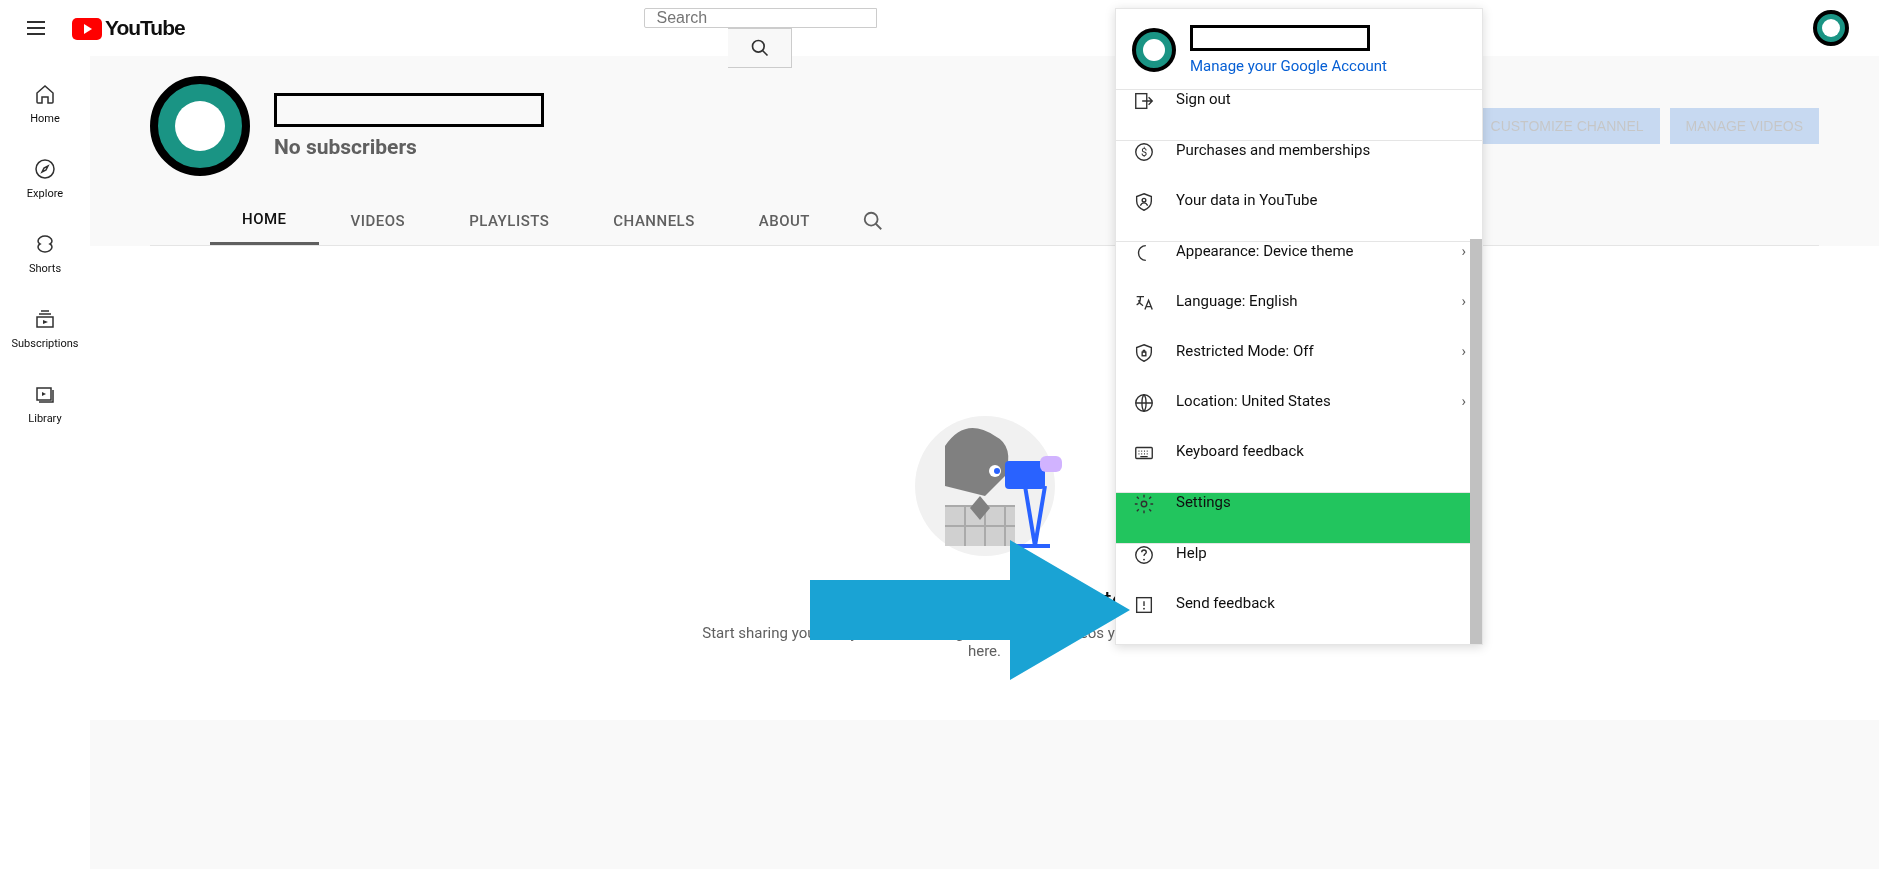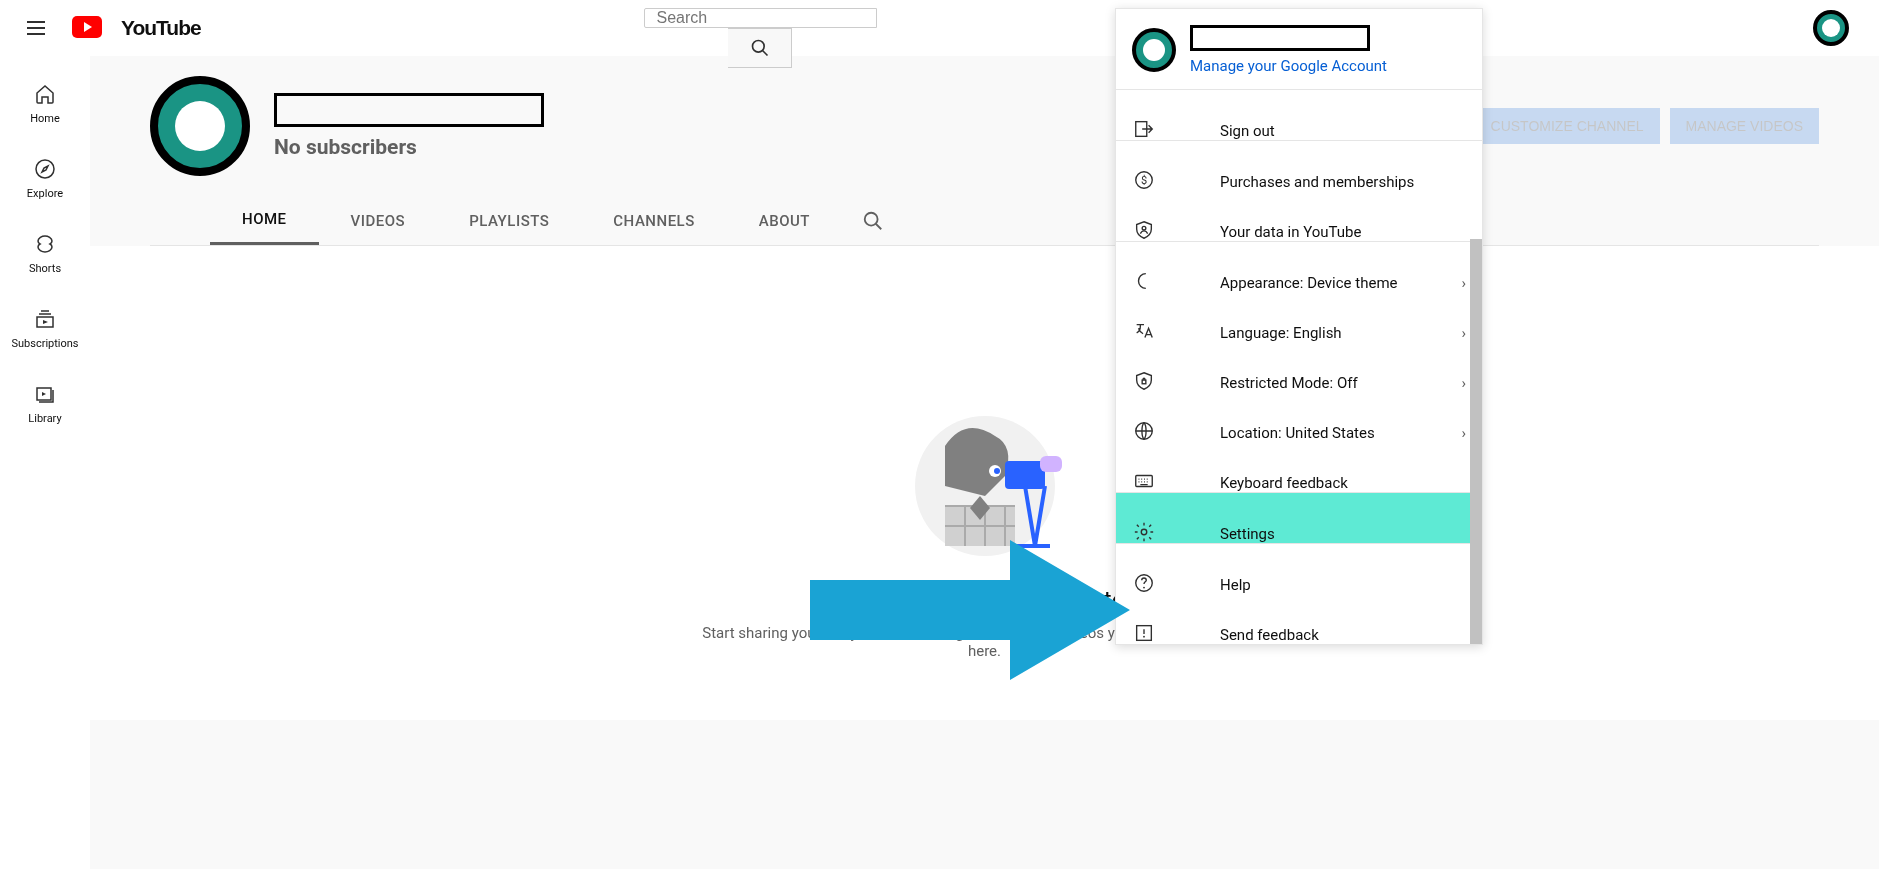--- a/index.html
+++ b/index.html
@@ -1,21 +1,21 @@
 <!DOCTYPE html>
 <html><head>
 <meta charset="utf-8">
 <style>
   * { box-sizing: border-box; margin: 0; padding: 0; }
   body { font-family: Roboto, Arial, sans-serif; background: #fff; color: #0f0f0f; overflow: hidden; width: 1879px; height: 869px; position: relative; }
 
   
   .header { position: fixed; top: 0; left: 0; right: 0; height: 56px; display: flex; align-items: center; padding: 0 16px; background: #fff; z-index: 100; }
   .hamburger { width: 40px; height: 40px; display:flex; align-items:center; justify-content:center; cursor:pointer; margin-right:16px; }
-  .logo { display:flex; align-items:flex-start; cursor:pointer;gap:16px; }
+  .logo { display:flex; align-items:flex-end; cursor:pointer; }
   .search-wrap { margin-left: auto; margin-right: auto; display:flex; align-items:center; width: 720px; position:absolute; left:400px; top:8px;flex-direction:column;}
   .search-input { flex:1; height:40px; border:1px solid #ccc; border-radius:2px 0 0 2px; padding:0 12px; font-size:16px; color:#606060; }
   .search-btn { width:64px; height:40px; border:1px solid #ccc; border-left:none; background:#f8f8f8; display:flex; align-items:center; justify-content:center; cursor:pointer;}
   .avatar-top { position:absolute; right:30px; top:10px; width:36px; height:36px; border-radius:50%; background:#1a9484; border:4px solid #000; display:flex; align-items:center; justify-content:center;}
   .avatar-top::after{content:''; width:18px; height:18px; background:#fff; border-radius:50%;}
 
   
   .sidebar { position:fixed; top:56px; left:0; width:90px; bottom:0; background:#fff; padding-top:10px;}
   .side-item { display:flex; flex-direction:column; align-items:center; padding:16px 0; cursor:pointer; font-size:11px; color:#0f0f0f;}
   .side-item span.icon { margin-bottom:6px; }
@@ -41,22 +41,22 @@
   .empty-title { font-size:24px; font-weight:400; color:#0f0f0f; margin:10px 0;}
   .empty-sub { font-size:15px; color:#606060; max-width:600px; margin:0 auto;}
 
   
   .acct-panel { position:fixed; top:8px; right:396px; width:368px; background:#fff; border:1px solid #e5e5e5; box-shadow:0 2px 10px rgba(0,0,0,0.15); z-index:200;}
   .acct-head { display:flex; align-items:center; padding:16px 16px 14px 16px; border-bottom:1px solid #e5e5e5;}
   .acct-av { width:44px; height:44px; border-radius:50%; background:#1a9484; border:4px solid #000; display:flex; align-items:center; justify-content:center; margin-right:14px;}
   .acct-av::after{content:''; width:22px; height:22px; background:#fff; border-radius:50%;}
   .acct-name-box { border:3px solid #000; width:180px; height:26px; margin-bottom:6px;}
   .acct-manage { color:#065fd4; font-size:15px; cursor:pointer;text-align:right;}
-  .acct-item { display:flex; align-items:flex-end; padding:0 16px; height:50px; cursor:pointer; font-size:15px; color:#0f0f0f;gap:44px;}
-  .acct-item.highlight { background:#5eead4;}
+  .acct-item { display:flex; align-items:flex-start; padding:0 16px; height:50px; cursor:pointer; font-size:15px; color:#0f0f0f;}
+  .acct-item.highlight { background:#22c55e;}
   .acct-item .mi { width:24px; margin-right:20px; display:flex; align-items:center; justify-content:center; color:#606060;}
   .acct-item .chev { margin-left:auto; color:#606060;}
   .acct-sep { border-top:1px solid #e5e5e5; }
   .scroll-ind { position:absolute; right:0; top:230px; bottom:0; width:12px; background:#c1c1c1;}
 
   
   .arrow { position:fixed; left:810px; top:540px; z-index:300; pointer-events:none;}
 
   svg { display:block; }
 </style>

